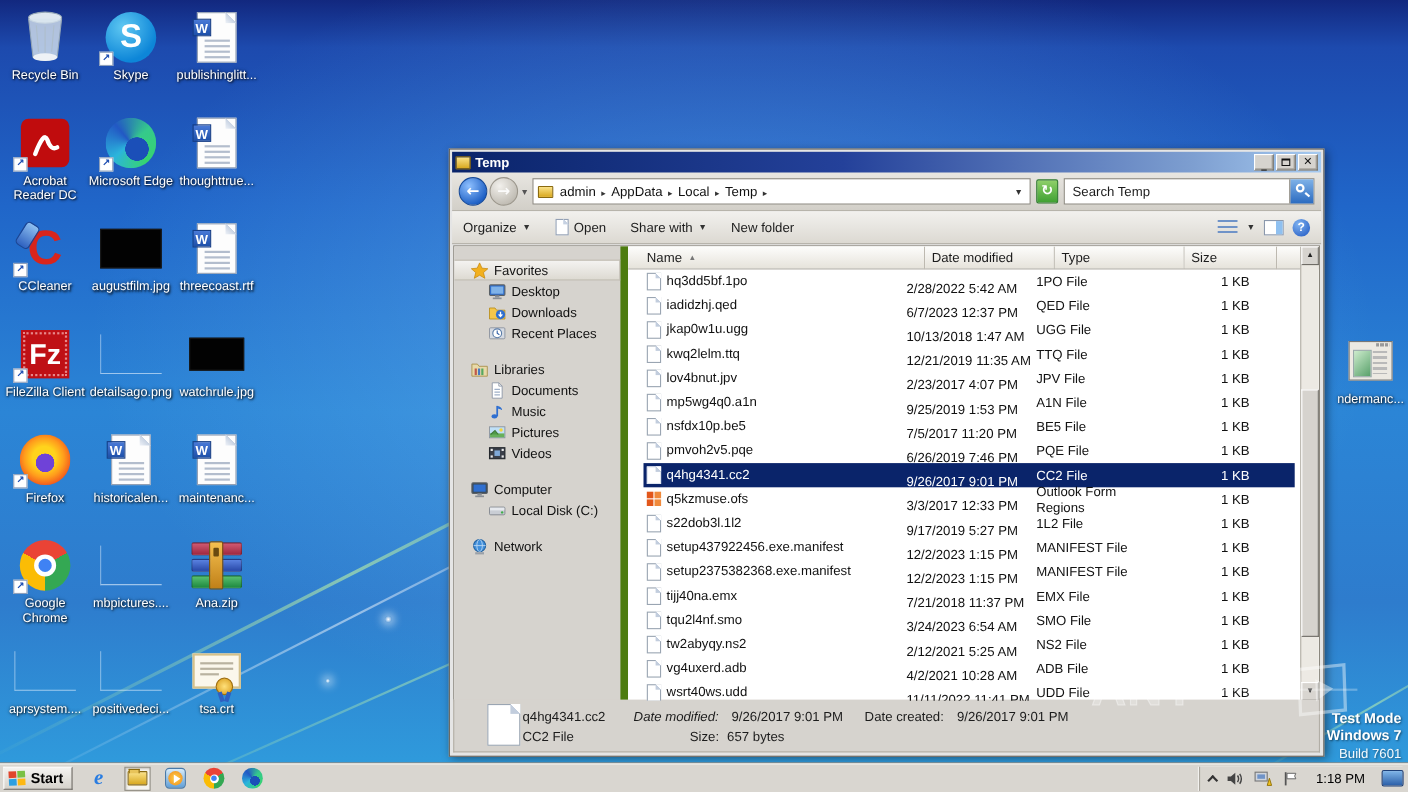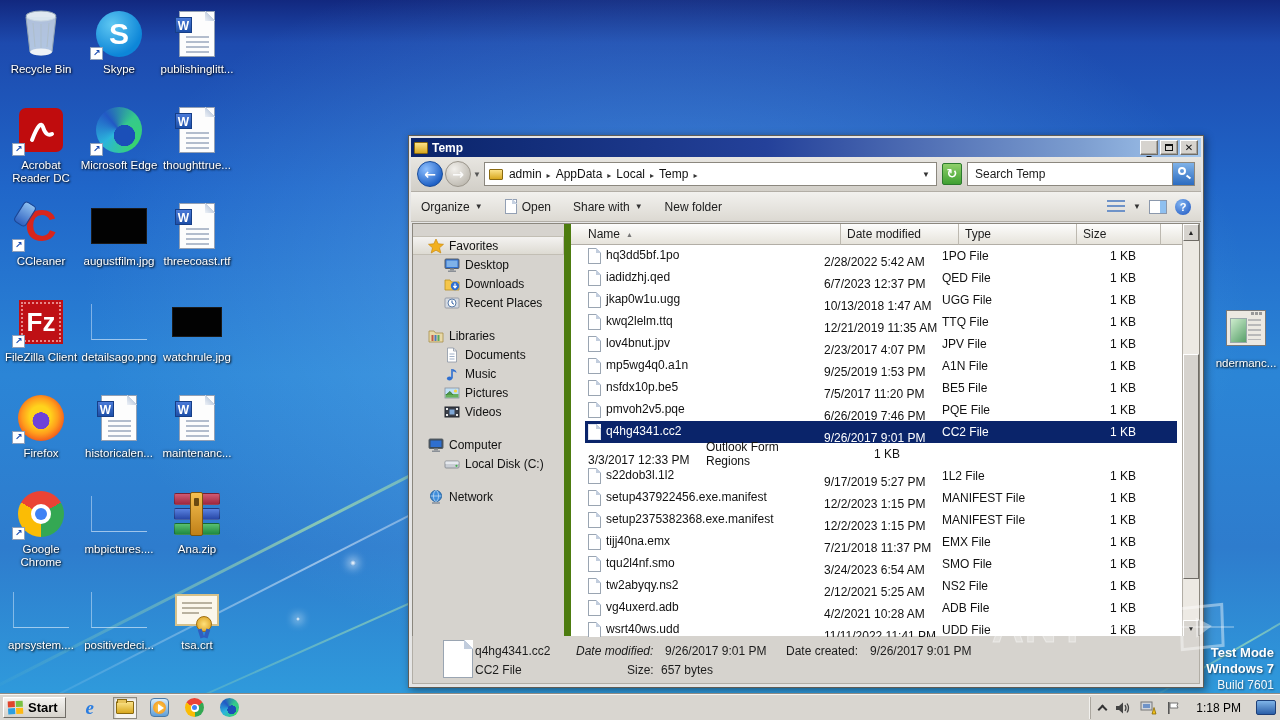--- a/index.html
+++ b/index.html
@@ -768,20 +768,24 @@
             <span class="fname">
               <span class="fico "></span>
               <span>q4hg4341.cc2</span>
             </span>
             <span class="fdate">9/26/2017 9:01 PM</span>
             <span class="ftype">CC2 File</span>
             <span class="fsize">1 KB</span>
           </div>
           <div class="frow">
             <span class="ind"></span>
+            <span class="fname">
+              <span class="fico office"></span>
+              <span>q5kzmuse.ofs</span>
+            </span>
             <span class="fdate">3/3/2017 12:33 PM</span>
             <span class="ftype">Outlook Form Regions</span>
             <span class="fsize">1 KB</span>
           </div>
           <div class="frow">
             <span class="ind"></span>
             <span class="fname">
               <span class="fico "></span>
               <span>s22dob3l.1l2</span>
             </span>

